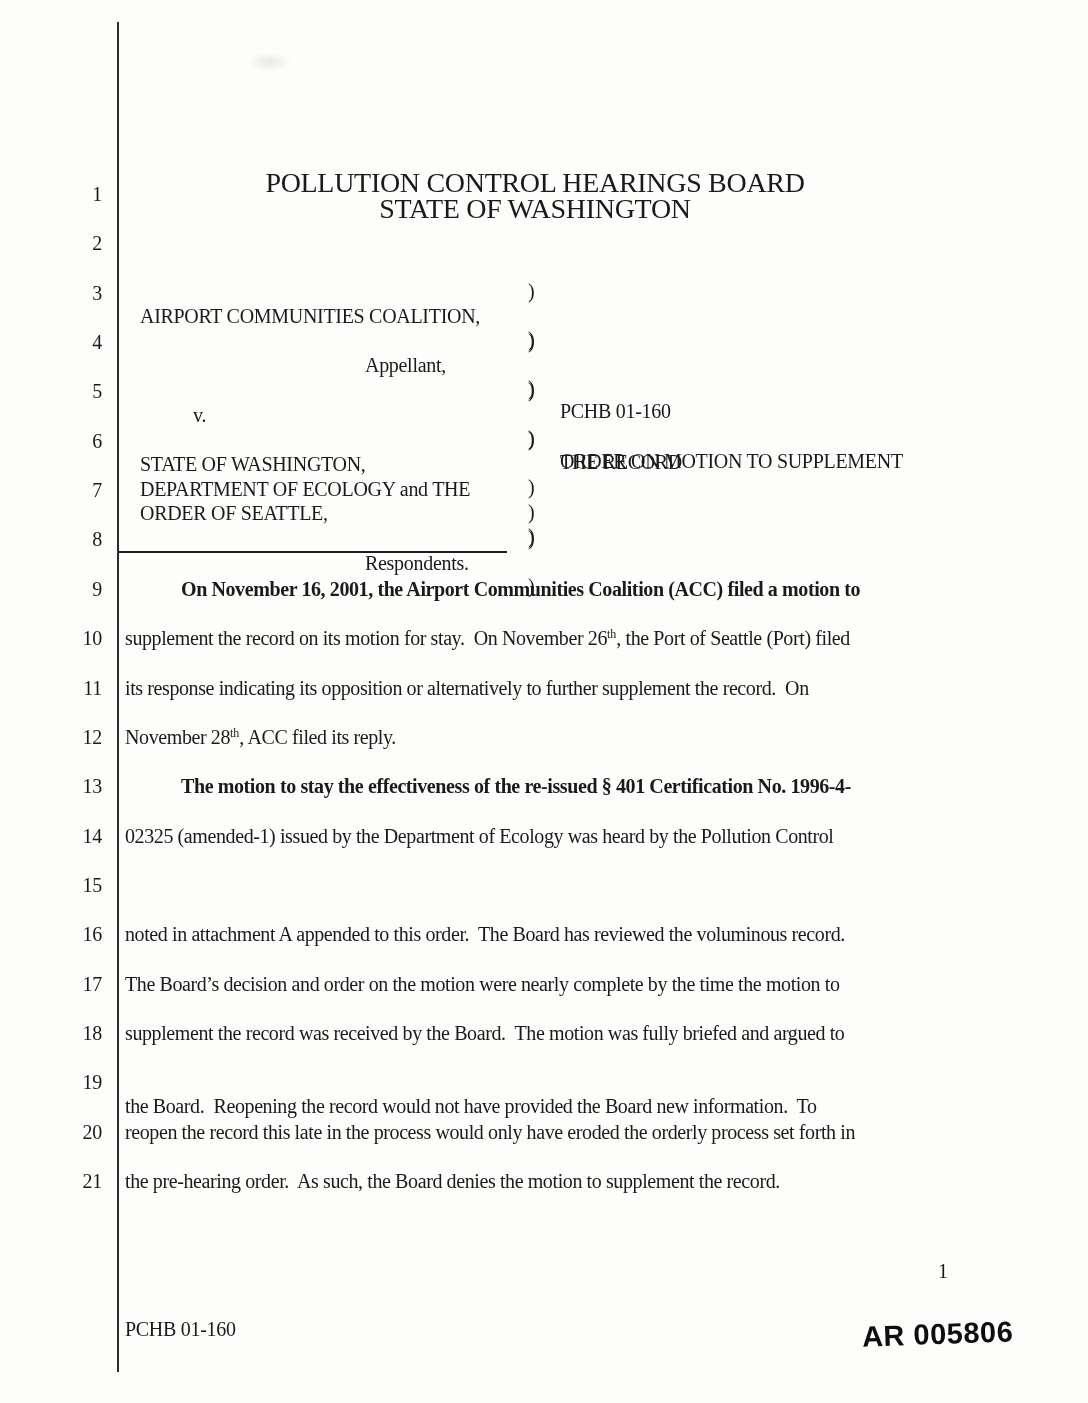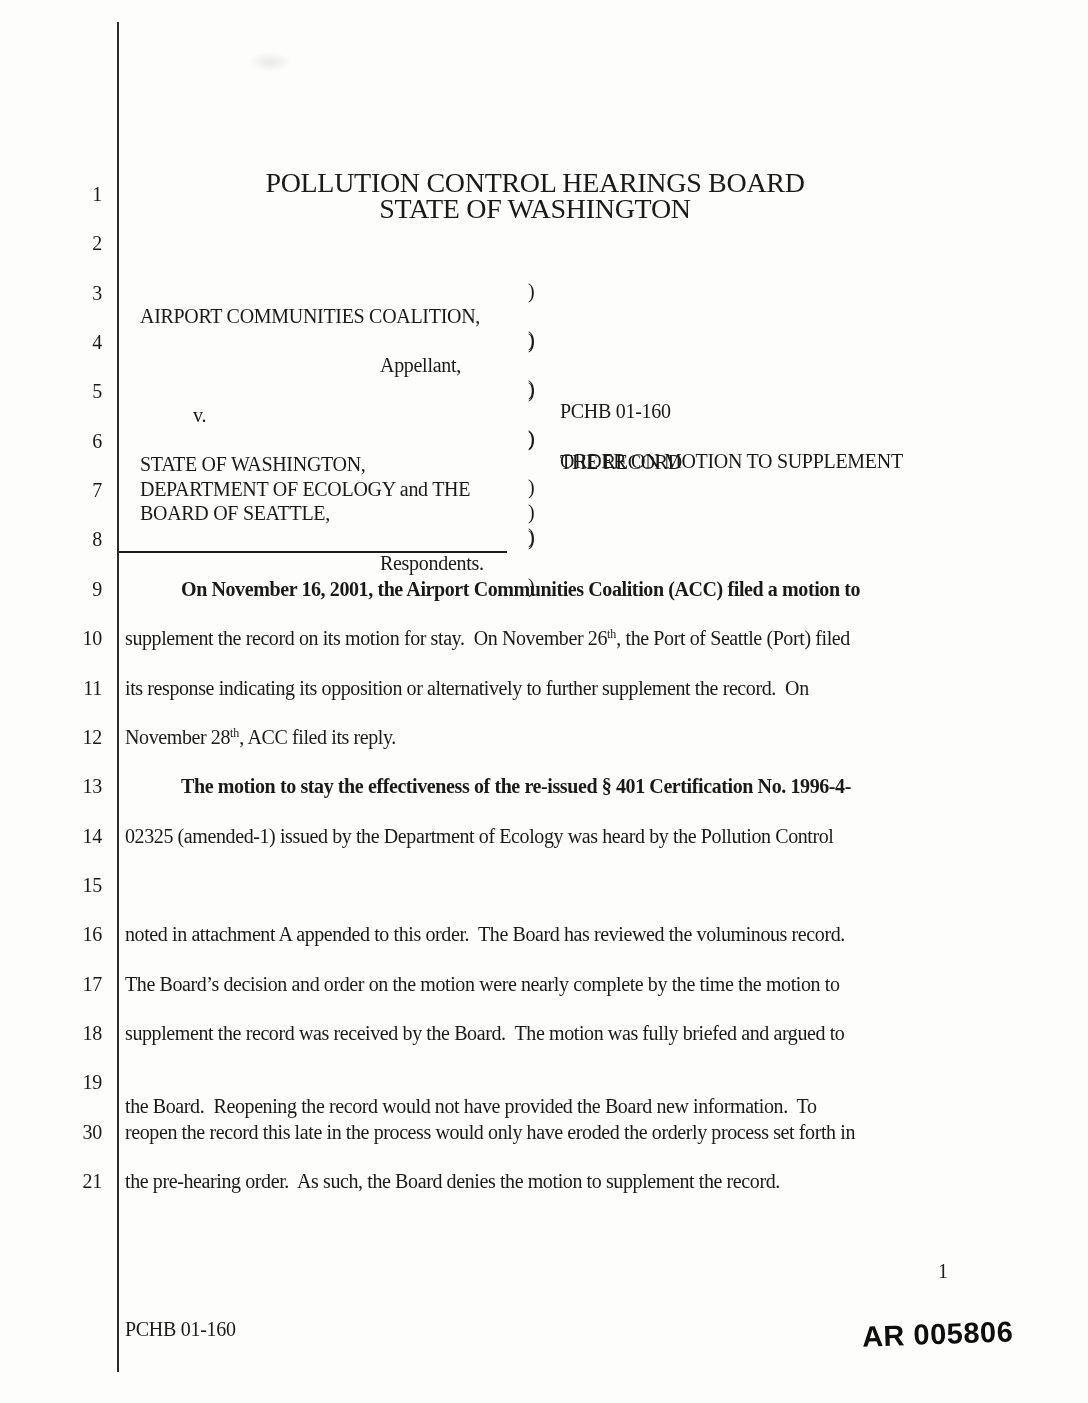--- a/index.html
+++ b/index.html
@@ -27,21 +27,21 @@
   .court-header{
     position:absolute;left:125px;top:170px;width:820px;
     text-align:center;font-size:28px;line-height:26px;letter-spacing:-0.3px;
   }
   .cap-row{
     position:absolute;left:0;width:1088px;height:25px;
     font-size:20px;letter-spacing:-0.3px;white-space:pre;
   }
   .cap-row span{position:absolute;}
   .cap-name{left:140px;}
-  .cap-role{left:380px;text-align:right;}
+  .cap-role{left:365px;text-align:right;}
   .cap-versus{left:193px;}
   .cap-paren{left:528px;}
   .cap-right{left:560px;}
   .cap-underline{
     position:absolute;left:119px;top:551px;width:388px;height:2px;
     background:#1d1d1d;
   }
   .bline{
     position:absolute;left:125px;
     font-size:20px;letter-spacing:-0.4px;white-space:pre;
@@ -86,21 +86,21 @@
   <div class="lineno" style="top:627px">10</div>
   <div class="lineno" style="top:677px">11</div>
   <div class="lineno" style="top:726px">12</div>
   <div class="lineno" style="top:775px">13</div>
   <div class="lineno" style="top:825px">14</div>
   <div class="lineno" style="top:874px">15</div>
   <div class="lineno" style="top:923px">16</div>
   <div class="lineno" style="top:973px">17</div>
   <div class="lineno" style="top:1022px">18</div>
   <div class="lineno" style="top:1071px">19</div>
-  <div class="lineno" style="top:1121px">30</div>
+  <div class="lineno" style="top:1121px">20</div>
   <div class="lineno" style="top:1170px">21</div>
 
   <div class="court-header">
     <div>POLLUTION CONTROL HEARINGS BOARD</div>
     <div>STATE OF WASHINGTON</div>
   </div>
 
   <div class="cap-row" style="top:257px">
     <span class="cap-paren">)</span>
   </div>
@@ -130,21 +130,21 @@
   </div>
   <div class="cap-row" style="top:430px">
     <span class="cap-name">STATE OF WASHINGTON,</span>
     <span class="cap-paren">)</span>
   </div>
   <div class="cap-row" style="top:455px">
     <span class="cap-name">DEPARTMENT OF ECOLOGY and THE</span>
     <span class="cap-paren">)</span>
   </div>
   <div class="cap-row" style="top:479px">
-    <span class="cap-name">BOARD OF SEATTLE,</span>
+    <span class="cap-name">ORDER OF SEATTLE,</span>
     <span class="cap-paren">)</span>
   </div>
   <div class="cap-row" style="top:504px">
     <span class="cap-paren">)</span>
   </div>
   <div class="cap-row" style="top:529px">
     <span class="cap-role">Respondents.</span>
     <span class="cap-paren">)</span>
   </div>
   <div class="cap-underline"></div>

